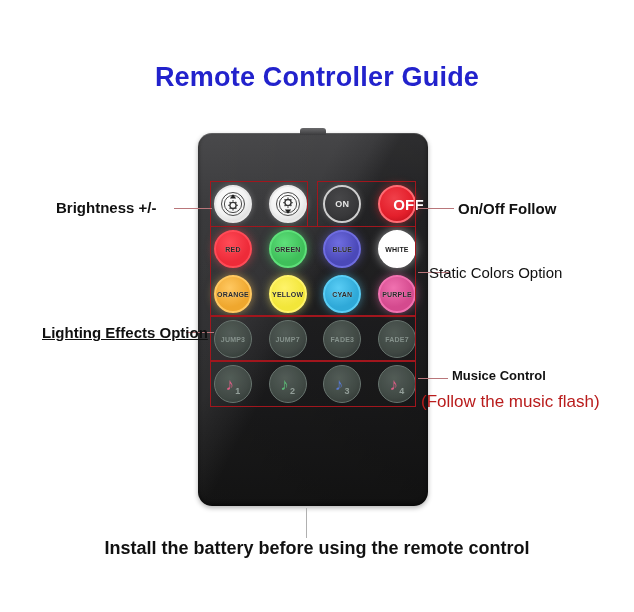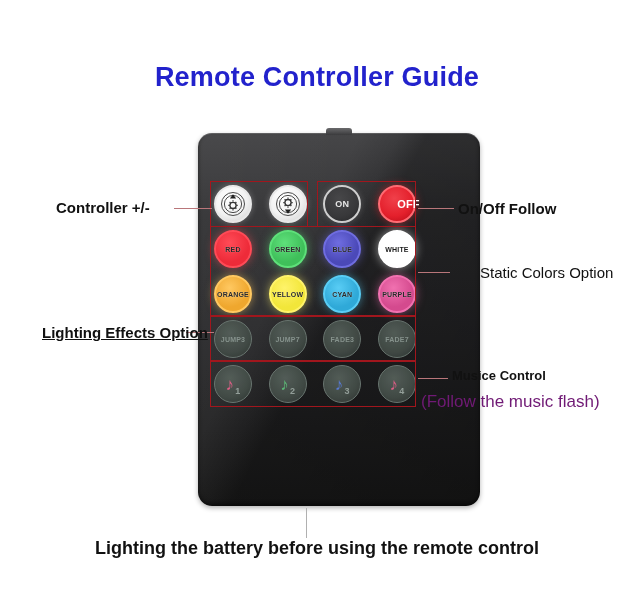--- a/index.html
+++ b/index.html
@@ -27,21 +27,21 @@
     font-weight: bold;
     color: #2222cc;
     letter-spacing: 0.2px;
   }
 
   
   #remote {
     position: absolute;
     left: 198px;
     top: 133px;
-    width: 282px;
+    width: 230px;
     height: 373px;
     border-radius: 14px;
     background:
       linear-gradient(118deg,
         rgba(255,255,255,0.075) 0%,
         rgba(255,255,255,0.055) 34%,
         rgba(255,255,255,0.010) 42%,
         rgba(0,0,0,0.22) 48%,
         rgba(0,0,0,0.30) 100%),
       linear-gradient(180deg, #3b3b3d 0%, #2c2c2e 22%, #242426 55%, #191919 100%);
@@ -104,21 +104,21 @@
     border: 2px solid #cfcfcf;
     color: #e6e6e6;
     box-shadow: 0 0 6px rgba(220,220,220,0.22);
     font-size: 9px;
   }
   .btn-off {
     background: radial-gradient(circle at 42% 34%, #f0404a 0%, #e4202c 58%, #b50a16 100%);
     border: 2px solid #ff6a72;
     color: #ffffff;
     box-shadow: 0 0 9px rgba(255,40,50,0.55);
-    font-size: 11px;
+    font-size: 15px;
     padding-left: 23px;
   }
 
   
   .btn-color {
     color: #2a2a2a;
     text-shadow: 0 0 1px rgba(255,255,255,0.55);
   }
 
   
@@ -177,28 +177,28 @@
   .anno {
     position: absolute;
     font-size: 15px;
     font-weight: bold;
     color: #111111;
     white-space: nowrap;
   }
   #anno-brightness { left: 56px;  top: 199px; }
   #anno-effects    { left: 42px;  top: 324px; font-weight: bold; text-decoration: underline; }
   #anno-onoff      { left: 458px; top: 200px; }
-  #anno-static     { left: 480px; top: 264px; font-weight: normal; font-size: 15px; }
+  #anno-static     { left: 429px; top: 264px; font-weight: normal; font-size: 15px; }
   #anno-music      { left: 452px; top: 368px; font-size: 13px; }
   #anno-music-sub  {
     position: absolute;
     left: 421px;
     top: 392px;
     font-size: 17px;
-    color: #701a75;
+    color: #b91c1c;
     white-space: nowrap;
   }
 
   
   #caption {
     position: absolute;
     top: 538px;
     left: 0;
     width: 634px;
     text-align: center;
@@ -308,20 +308,20 @@
   <div class="hl" id="hl-music"></div>
 </div>
 
 <div class="leader" style="left:174px; top:208px; width:38px;"></div>
 <div class="leader" style="left:186px; top:332px; width:28px;"></div>
 <div class="leader" style="left:418px; top:208px; width:36px;"></div>
 <div class="leader" style="left:418px; top:272px; width:32px;"></div>
 <div class="leader" style="left:418px; top:378px; width:30px;"></div>
 <div class="leader-v" style="left:306px; top:508px; height:30px;"></div>
 
-<div class="anno" id="anno-brightness">Controller +/-</div>
+<div class="anno" id="anno-brightness">Brightness +/-</div>
 <div class="anno" id="anno-effects">Lighting Effects Option</div>
 <div class="anno" id="anno-onoff">On/Off Follow</div>
 <div class="anno" id="anno-static">Static Colors Option</div>
 <div class="anno" id="anno-music">Musice Control</div>
 <div id="anno-music-sub">(Follow the music flash)</div>
 
-<div id="caption">Lighting the battery before using the remote control</div>
+<div id="caption">Install the battery before using the remote control</div>
 
 </body></html>

